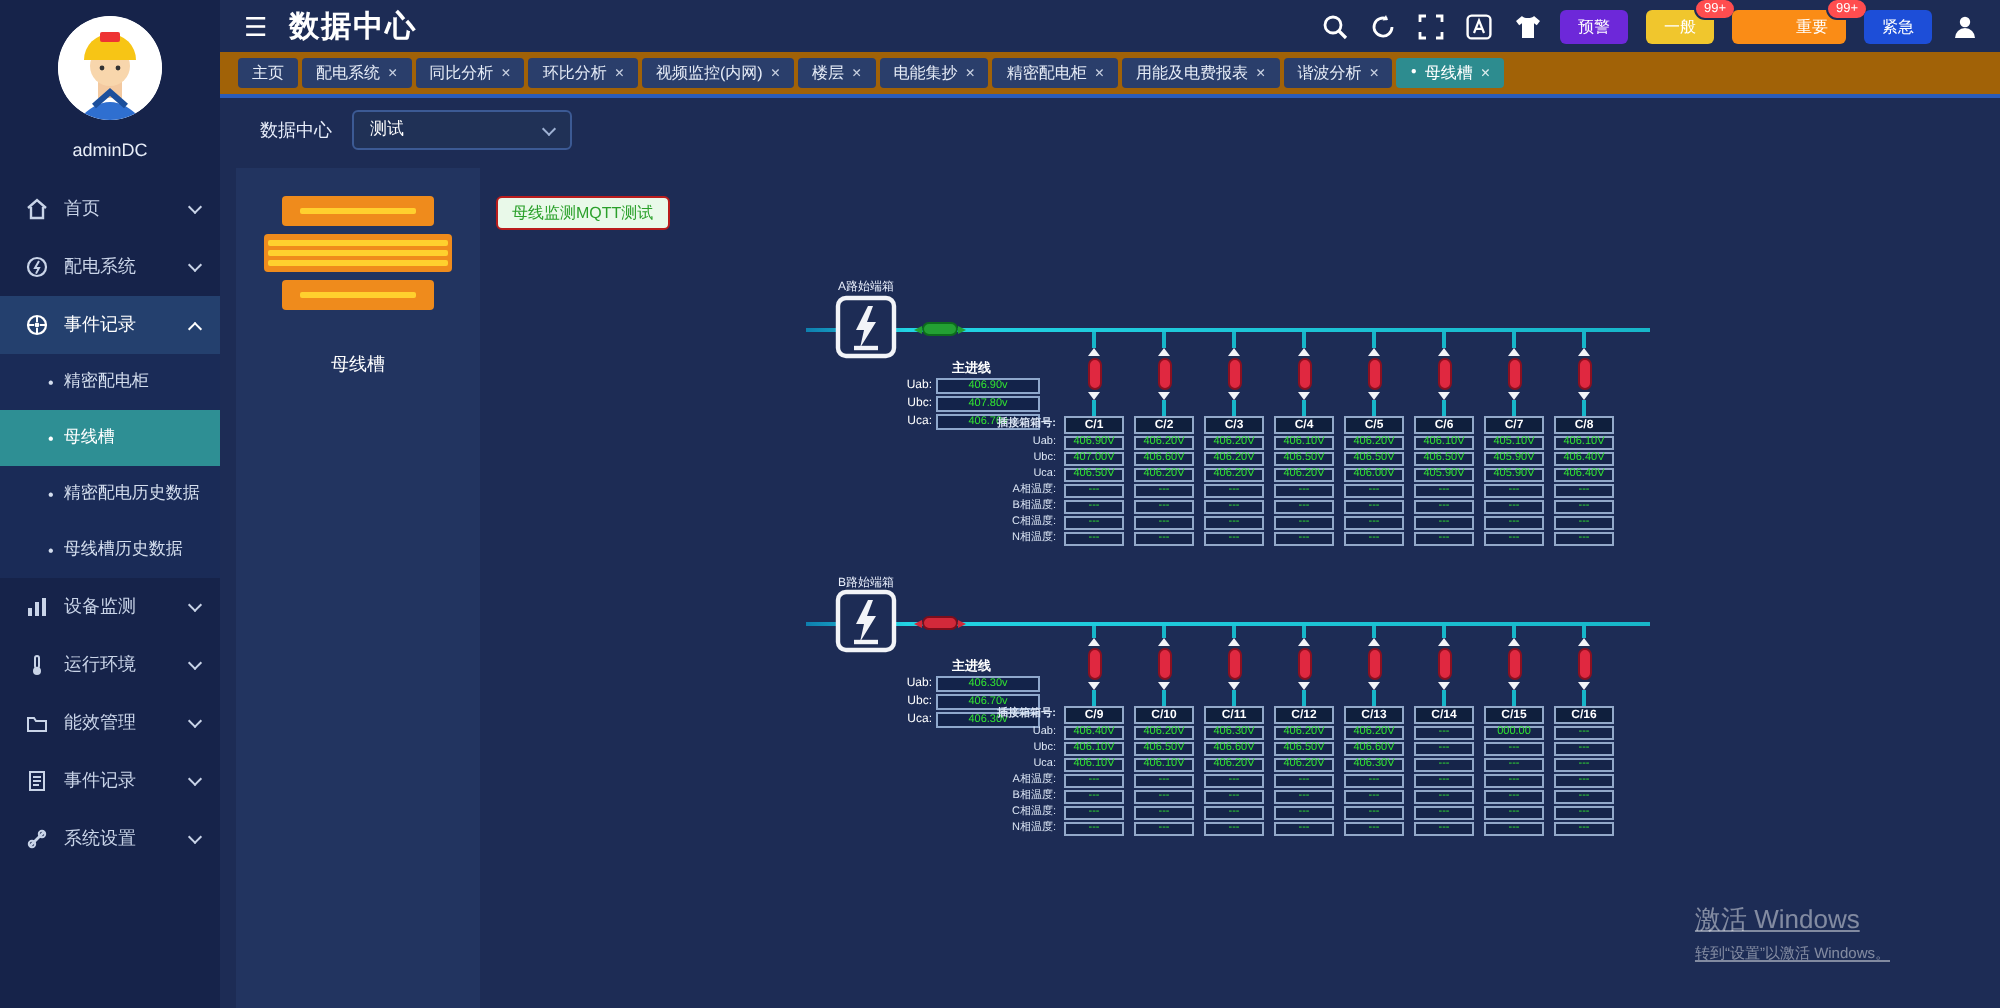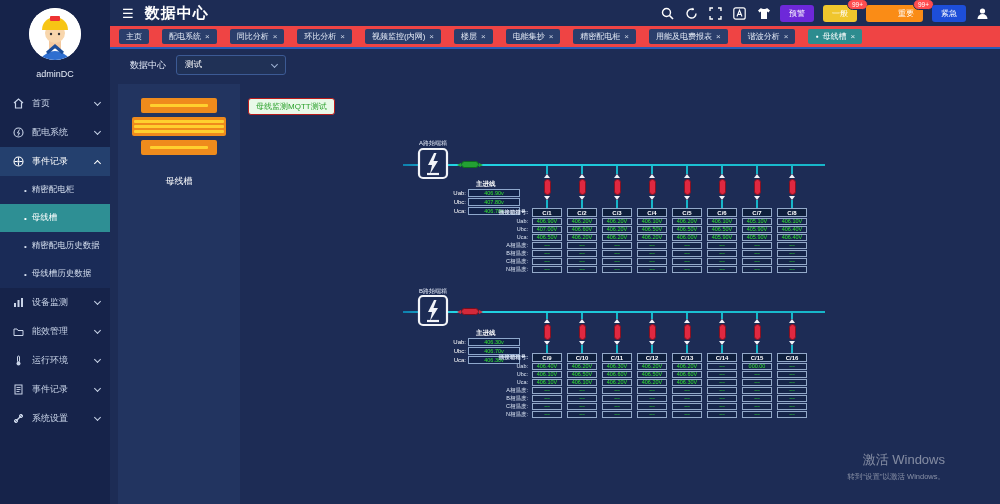--- a/index.html
+++ b/index.html
@@ -27,21 +27,21 @@
   .header { position:absolute; left:110px; top:0; width:890px; height:26px; background:#1d2c55; display:flex; align-items:center; padding:0 10px 0 12px; z-index:4; }
   .hamburger { color:#fff; font-size:13px; cursor:pointer; line-height:1; }
   .app-title { color:#fff; font-size:15px; font-weight:bold; margin-left:11px; letter-spacing:1px; }
   .hright { margin-left:auto; display:flex; align-items:center; gap:9px; }
   .hicon { width:15px; height:15px; display:flex; align-items:center; justify-content:center; cursor:pointer; }
   .alert-btn { position:relative; border:none; color:#fff; font-size:8px; padding:3px 9px; border-radius:3px; cursor:pointer; font-family:inherit; }
   .ab-blue { background:#6d28d9; } .ab-yellow { background:#f0c62d; } .ab-orange { background:#fa8c16;padding-left:32px; } .ab-red { background:#1d4ed8; }
   .badge { position:absolute; top:-6px; right:-11px; background:#ff4d4f; color:#fff; font-size:6.5px; padding:1px 4px; border-radius:7px; border:1px solid #1d2c55; }
 
   
-  .tabbar { position:absolute; left:110px; top:26px; width:890px; height:23px; background:#ef4444; border-bottom:2px solid #2b5cb8; display:flex; align-items:center; gap:13px; padding-left:9px; z-index:4; }
+  .tabbar { position:absolute; left:110px; top:26px; width:890px; height:23px; background:#a16207; border-bottom:2px solid #2b5cb8; display:flex; align-items:center; gap:2px; padding-left:9px; z-index:4; }
   .tab { height:15px; line-height:15px; padding:0 7px; background:#2a3e6b; color:#e6ecf7; font-size:8px; border-radius:2px; cursor:pointer; white-space:nowrap; display:flex; align-items:center; gap:4px; }
   .tab.active { background:#2d8c8f; color:#fff; }
   .tab .x { opacity:.85; cursor:pointer; }
   .tab .dot { font-size:5px; line-height:1; }
 
   
   .toolbar { position:absolute; left:110px; top:51px; width:890px; height:28px; display:flex; align-items:center; padding-left:20px; z-index:3; }
   .tb-label { color:#e8eefb; font-size:9px; }
   .tb-select { margin-left:10px; width:110px; height:20px; background:#203156; border:1px solid #3c5a94; border-radius:3px; color:#fff; font-size:8.5px; display:flex; align-items:center; justify-content:space-between; padding:0 8px; cursor:pointer; }
   .tb-select .chev { margin:0; margin-top:-2px; color:#9fb2d4; }
@@ -91,21 +91,21 @@
   .cols { position:absolute; display:flex; gap:5px; }
   .col { width:30px; display:flex; flex-direction:column; gap:1px; }
   .cell { height:7px; border:1px solid #93a9c9; background:#16254a; display:flex; align-items:center; justify-content:center; }
   .cell.head { height:9px; background:#0f1f3d; color:#fff; font-weight:bold; font-size:6px; }
   .val { font-size:5.5px; color:#31e431; line-height:1; }
 
   .rowlabels { position:absolute; width:70px; display:flex; flex-direction:column; text-align:right; }
   .rowlab { height:8px; font-size:5.5px; color:#dce6f5; line-height:8px; padding-right:3px; }
   .rowlab-head { height:10px; line-height:10px; font-weight:bold; }
 
-  .watermark { position:absolute; right:55px; bottom:22px; color:rgba(255,255,255,.45); text-align:right; z-index:3; }
+  .watermark { position:absolute; right:55px; bottom:22px; color:rgba(255,255,255,.45); text-align:left; z-index:3;text-decoration:underline; }
   .wm1 { font-size:13px; }
   .wm2 { font-size:7.5px; margin-top:3px; }
 </style>
 </head>
 <body>
 
 <div id="app">
 
   <div class="sidebar">
     <div class="avatar-wrap">
@@ -171,31 +171,31 @@
         <svg width="11" height="11" viewBox="0 0 11 11">
             <rect x="1" y="6" width="2" height="4" fill="#c9d4e8"></rect>
             <rect x="4.5" y="3" width="2" height="7" fill="#c9d4e8"></rect>
             <rect x="8" y="1" width="2" height="9" fill="#c9d4e8"></rect>
           </svg>
         <span>设备监测</span>
         <span class="chev"></span>
       </div>
       <div class="mi">
         <svg width="11" height="11" viewBox="0 0 11 11">
-            <path d="M1 3 h3 l1 1.5 h5 v5 h-9 Z" stroke="#c9d4e8" fill="none" stroke-width="1"></path>
-          </svg>
-        <span>能效管理</span>
+            <rect x="4.5" y="1" width="2" height="6" rx="1" stroke="#c9d4e8" fill="none"></rect>
+            <circle cx="5.5" cy="8.5" r="2" fill="#c9d4e8"></circle>
+          </svg>
+        <span>运行环境</span>
         <span class="chev"></span>
       </div>
       <div class="mi">
         <svg width="11" height="11" viewBox="0 0 11 11">
-            <rect x="4.5" y="1" width="2" height="6" rx="1" stroke="#c9d4e8" fill="none"></rect>
-            <circle cx="5.5" cy="8.5" r="2" fill="#c9d4e8"></circle>
-          </svg>
-        <span>运行环境</span>
+            <path d="M1 3 h3 l1 1.5 h5 v5 h-9 Z" stroke="#c9d4e8" fill="none" stroke-width="1"></path>
+          </svg>
+        <span>能效管理</span>
         <span class="chev"></span>
       </div>
       <div class="mi">
         <svg width="11" height="11" viewBox="0 0 11 11">
             <rect x="2" y="1" width="7" height="9" stroke="#c9d4e8" fill="none" stroke-width="1"></rect>
             <path d="M3.5 3.5 h4 M3.5 5.5 h4 M3.5 7.5 h3" stroke="#c9d4e8" stroke-width="0.9"></path>
           </svg>
         <span>事件记录</span>
         <span class="chev"></span>
       </div>

